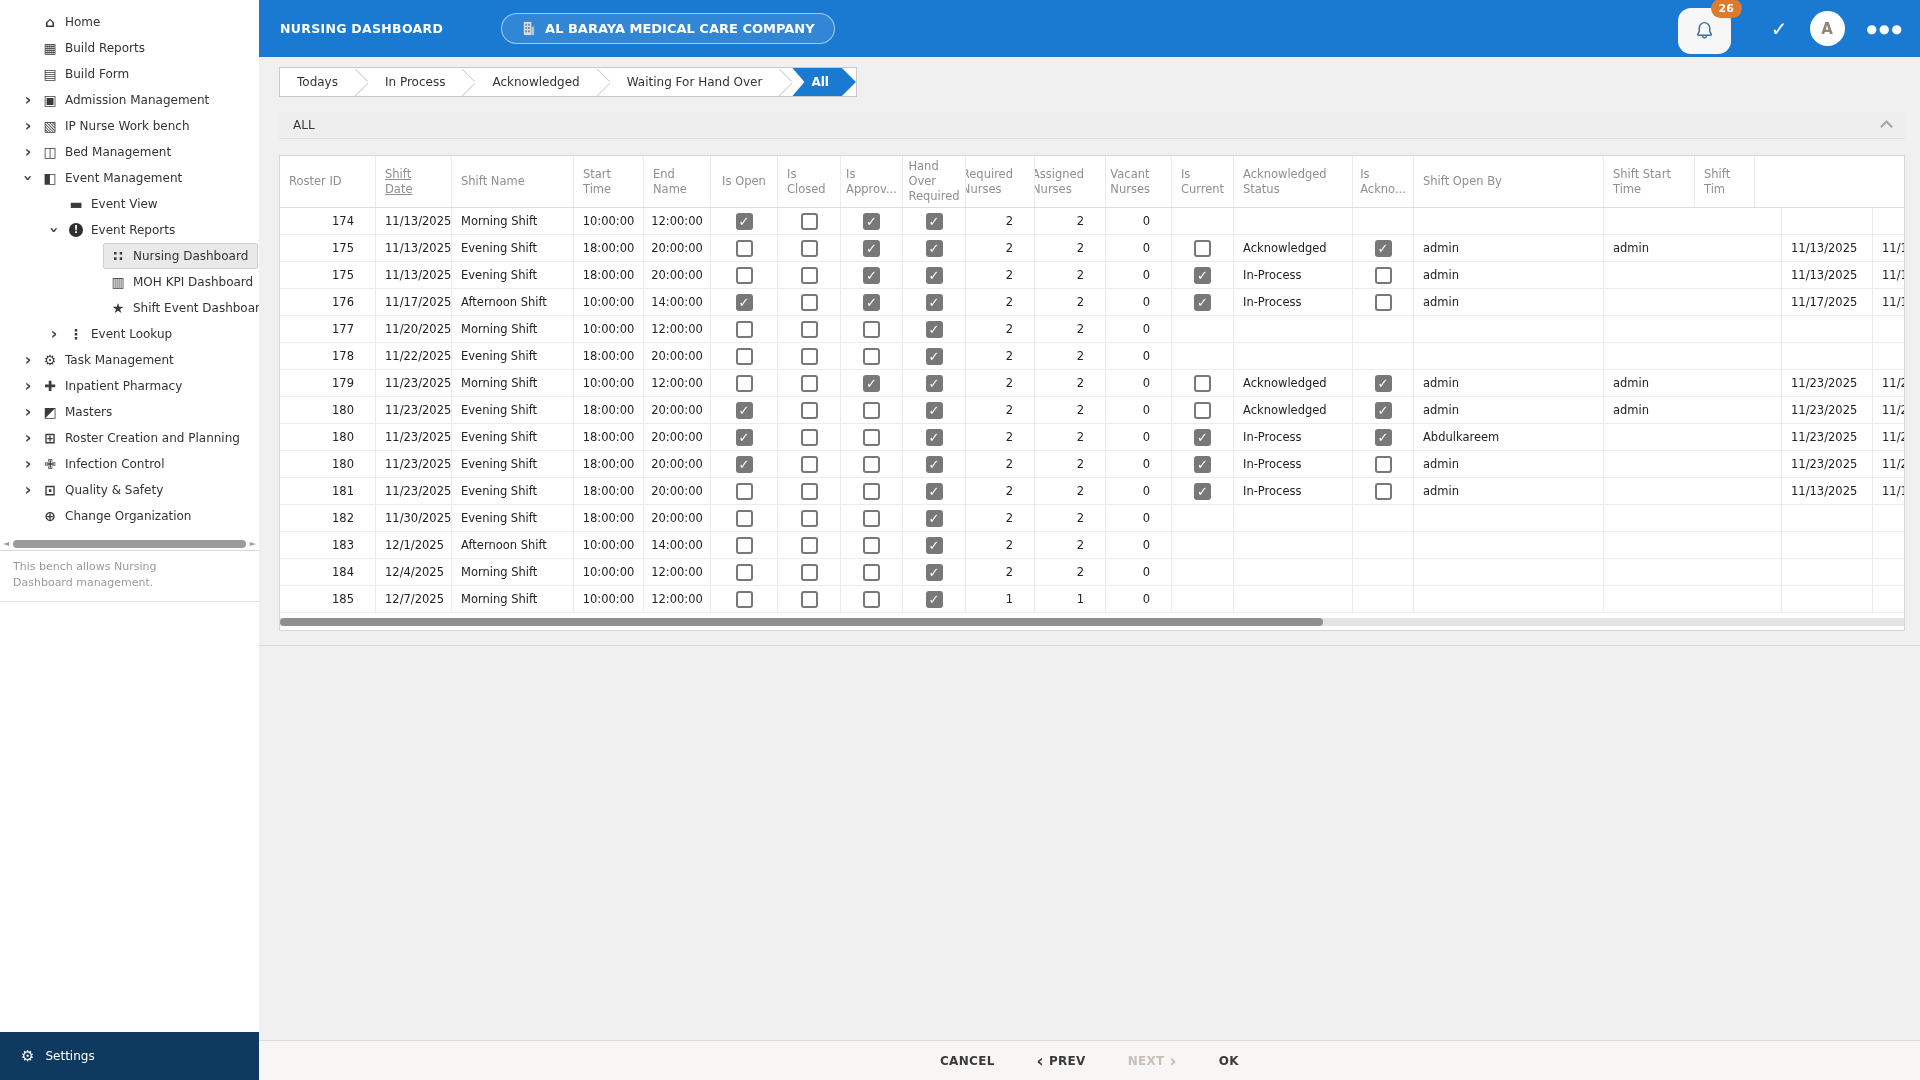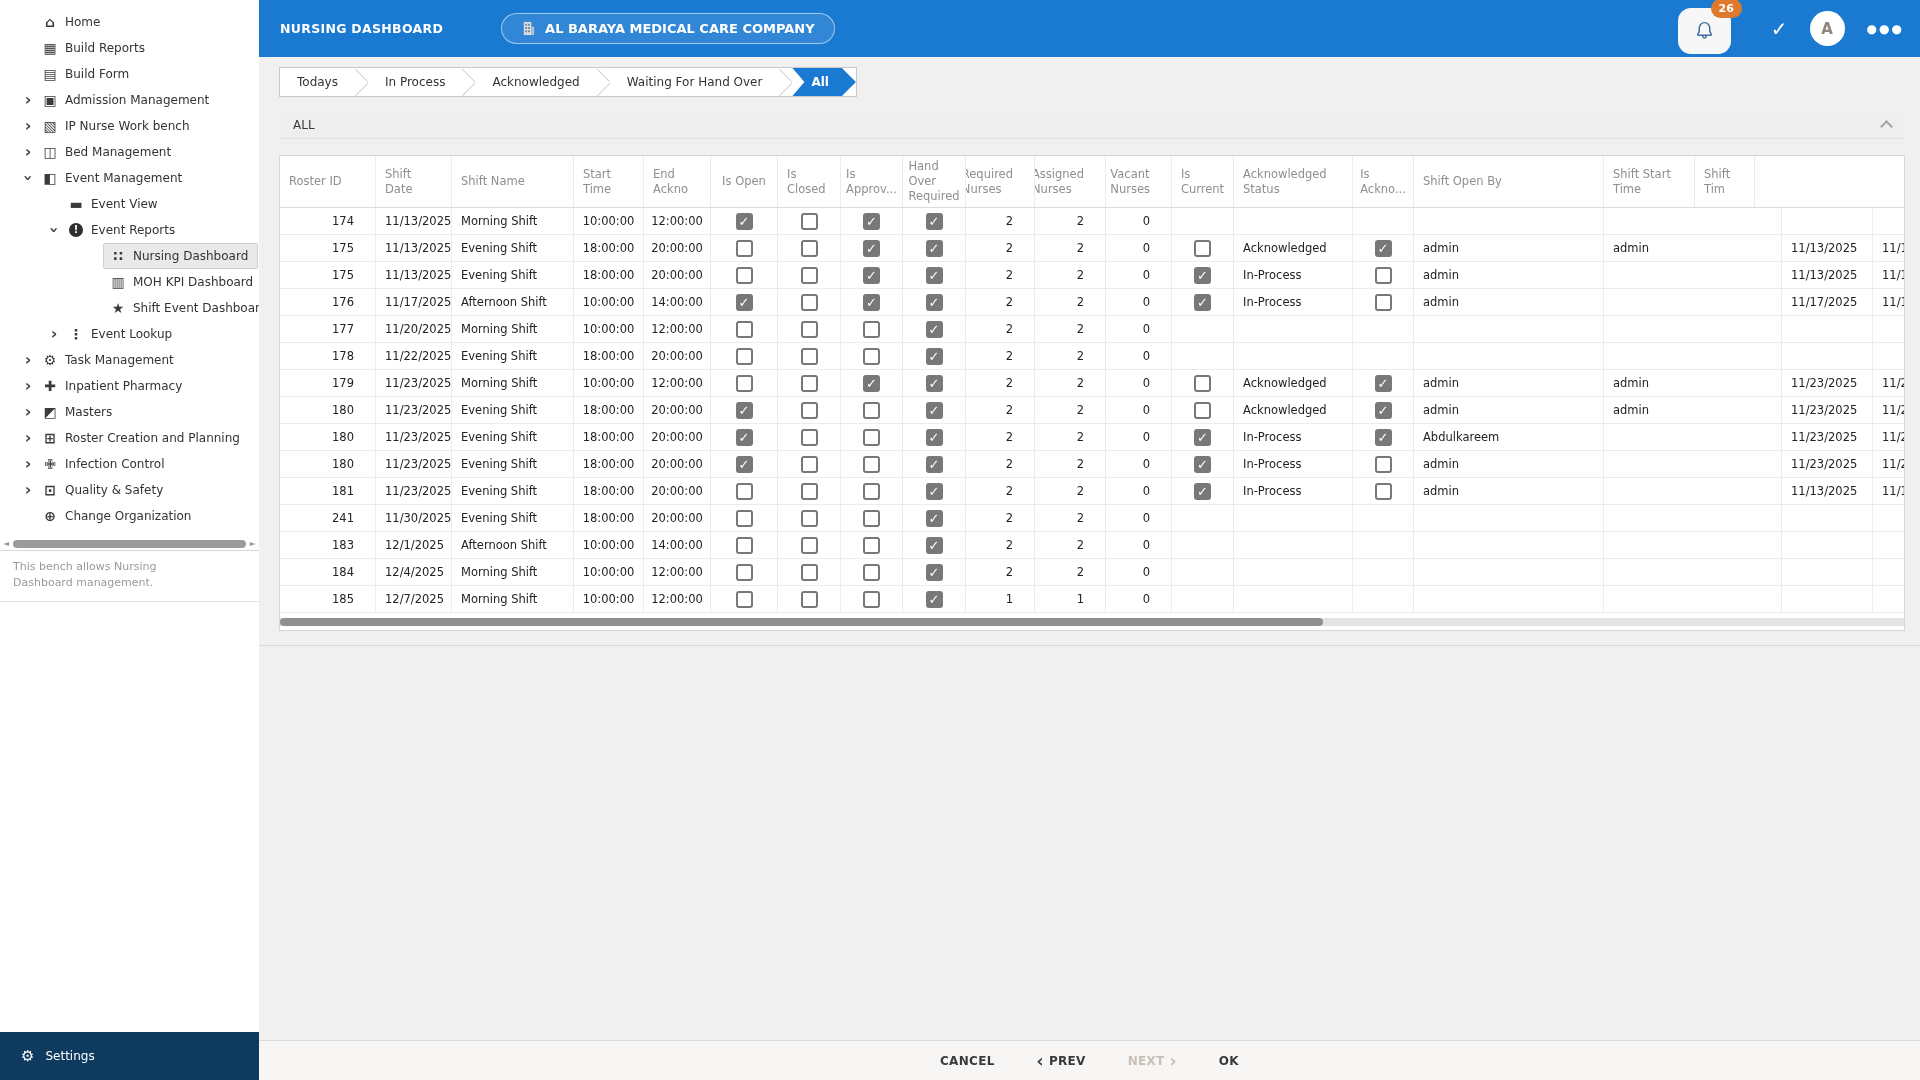--- a/index.html
+++ b/index.html
@@ -305,24 +305,24 @@
         </div>
 
       <div class="section-bar">
         <span>ALL</span>
         <span class="collapse-chev"></span>
       </div>
 
       <div class="table-card">
         <div class="trow header">
             <div class="tcell th" style="width: 96px;">Roster ID</div>
-            <div class="tcell th" style="width: 76px;">Shift Date</div>
+            <div class="tcell th" style="width: 76px; text-decoration: underline;">Shift Date</div>
             <div class="tcell th" style="width: 122px;">Shift Name</div>
             <div class="tcell th ctr" style="width: 70px;">Start Time</div>
-            <div class="tcell th ctr" style="width: 67px;">End Ackno</div>
+            <div class="tcell th ctr" style="width: 67px;">End Name</div>
             <div class="tcell th ctr" style="width: 67px;">Is Open</div>
             <div class="tcell th ctr" style="width: 63px;">Is Closed</div>
             <div class="tcell th ctr" style="width: 62px;">Is Approv...</div>
             <div class="tcell th ctr" style="width: 63px;">Hand Over Required</div>
             <div class="tcell th num" style="width: 69px;">Required Nurses</div>
             <div class="tcell th num" style="width: 71px;">Assigned Nurses</div>
             <div class="tcell th num" style="width: 66px;">Vacant Nurses</div>
             <div class="tcell th ctr" style="width: 62px;">Is Current</div>
             <div class="tcell th" style="width: 119px;">Acknowledged Status</div>
             <div class="tcell th ctr" style="width: 61px;">Is Ackno...</div>
@@ -676,21 +676,21 @@
               <div class="tcell" style="width: 119px;">In-Process</div>
               <div class="tcell ctr" style="width: 61px;">
                 <span class="cb"></span>
               </div>
               <div class="tcell" style="width: 190px;">admin</div>
               <div class="tcell" style="width: 178px;"></div>
               <div class="tcell" style="width: 91px;">11/13/2025</div>
               <div class="tcell" style="width: 60px;">11/1</div>
             </div>
             <div class="trow">
-              <div class="tcell num" style="width: 96px;">241</div>
+              <div class="tcell num" style="width: 96px;">182</div>
               <div class="tcell" style="width: 76px;">11/30/2025</div>
               <div class="tcell" style="width: 122px;">Evening Shift</div>
               <div class="tcell ctr" style="width: 70px;">18:00:00</div>
               <div class="tcell ctr" style="width: 67px;">20:00:00</div>
               <div class="tcell ctr" style="width: 67px;">
                 <span class="cb"></span>
               </div>
               <div class="tcell ctr" style="width: 63px;">
                 <span class="cb"></span>
               </div>

